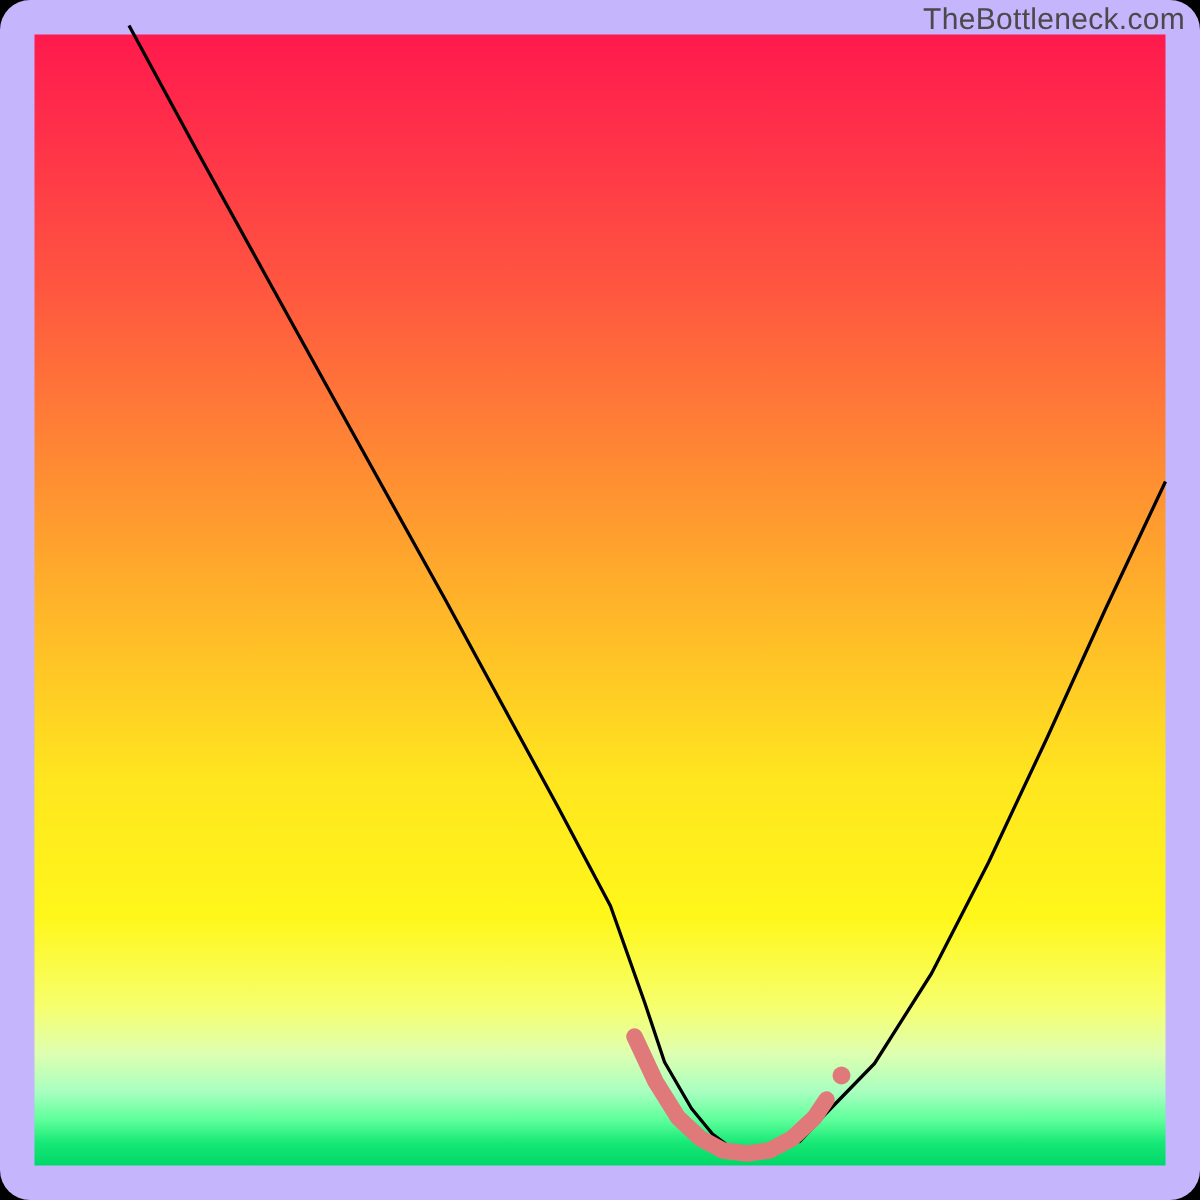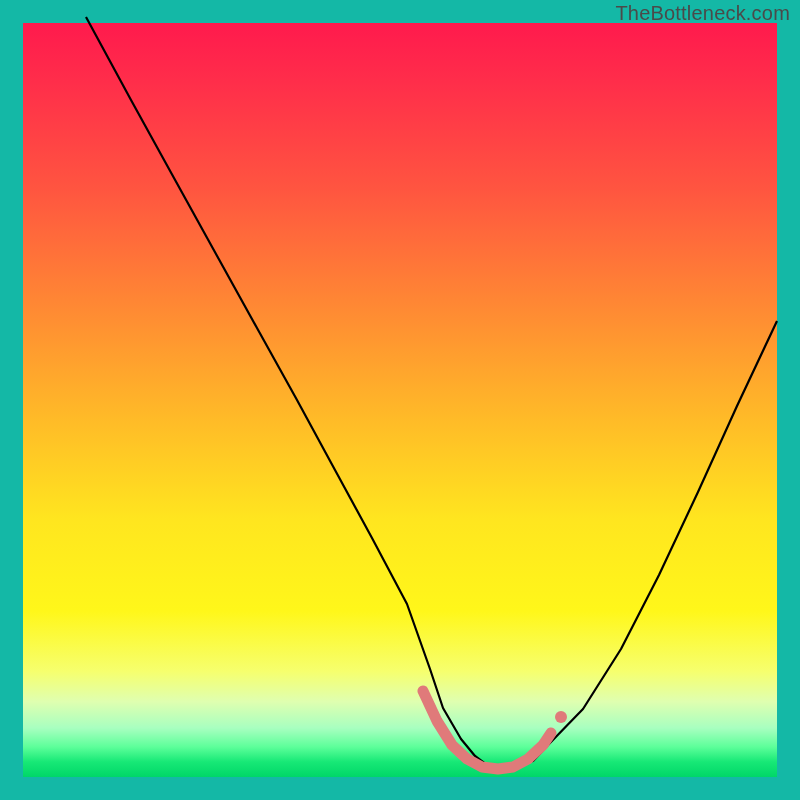--- a/index.html
+++ b/index.html
@@ -10,21 +10,22 @@
     background: #000;
     overflow: hidden;
     font-family: Arial, Helvetica, sans-serif;
   }
   .frame {
     position: absolute;
     left: 0;
     top: 0;
     width: 800px;
     height: 800px;
-    background: #14b8a6;
+    background: #c4b5fd;
+    border-radius: 20px;
   }
   .plot {
     position: absolute;
     left: 23px;
     top: 23px;
     width: 754px;
     height: 754px;
     
     background: linear-gradient(
       to bottom,

